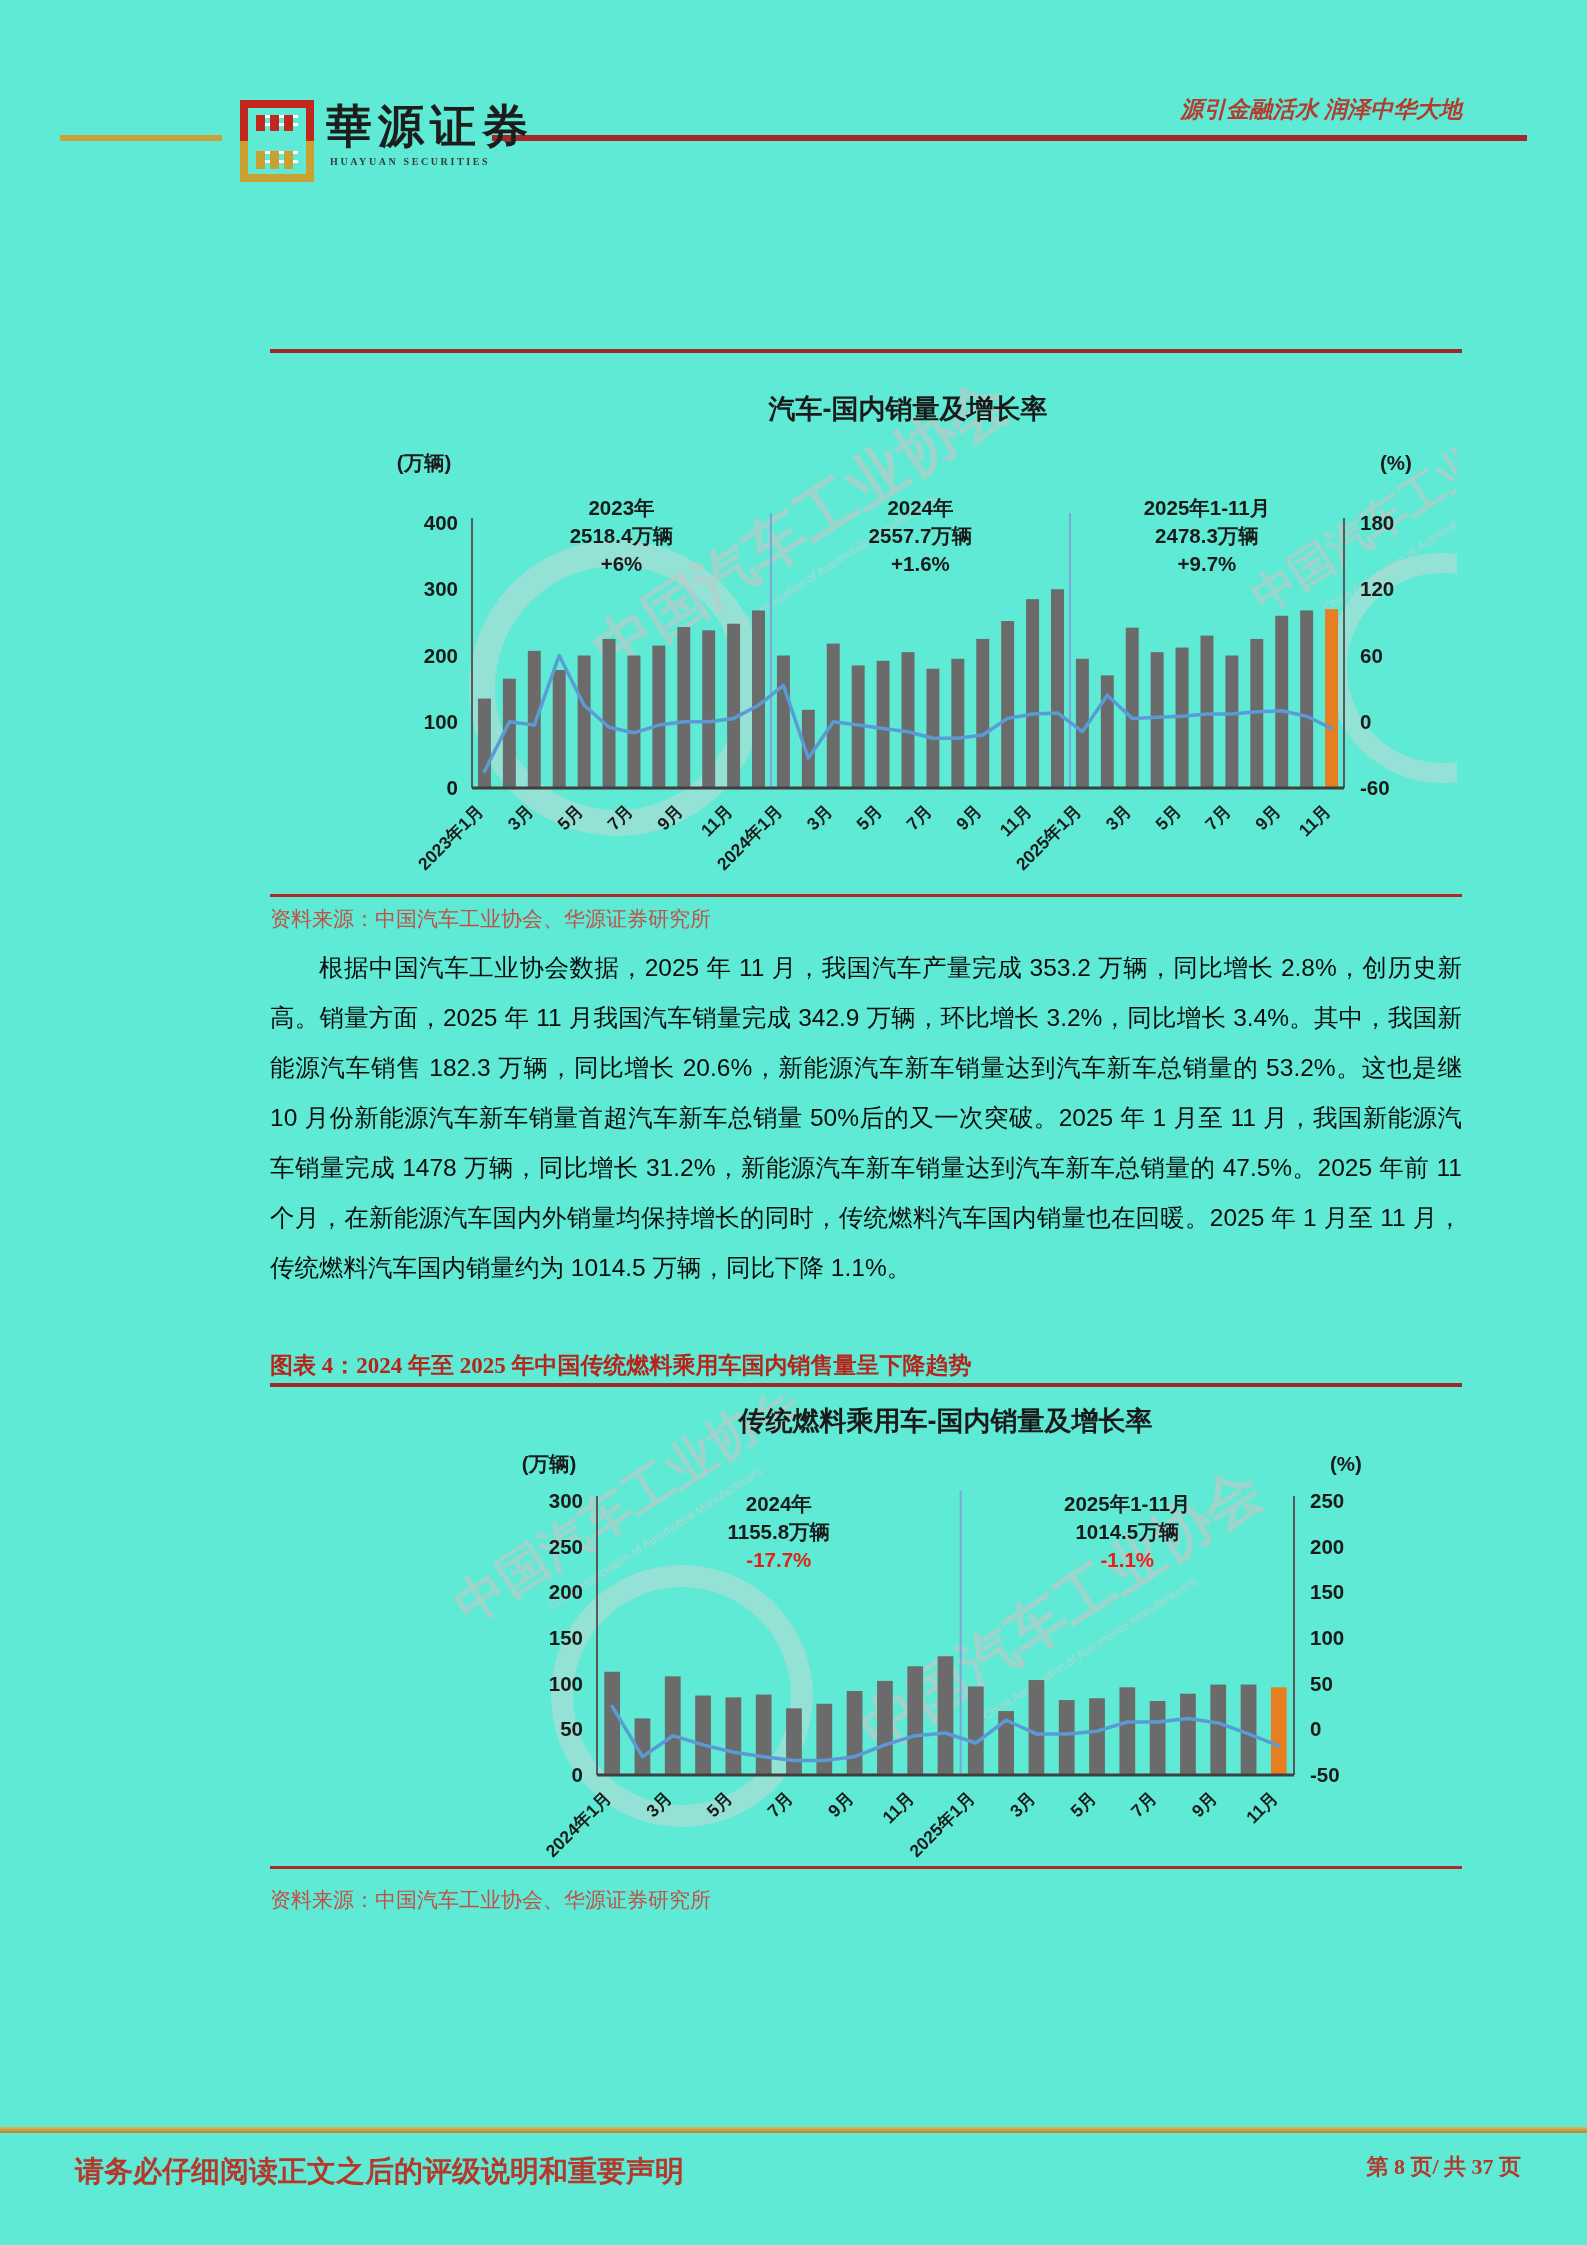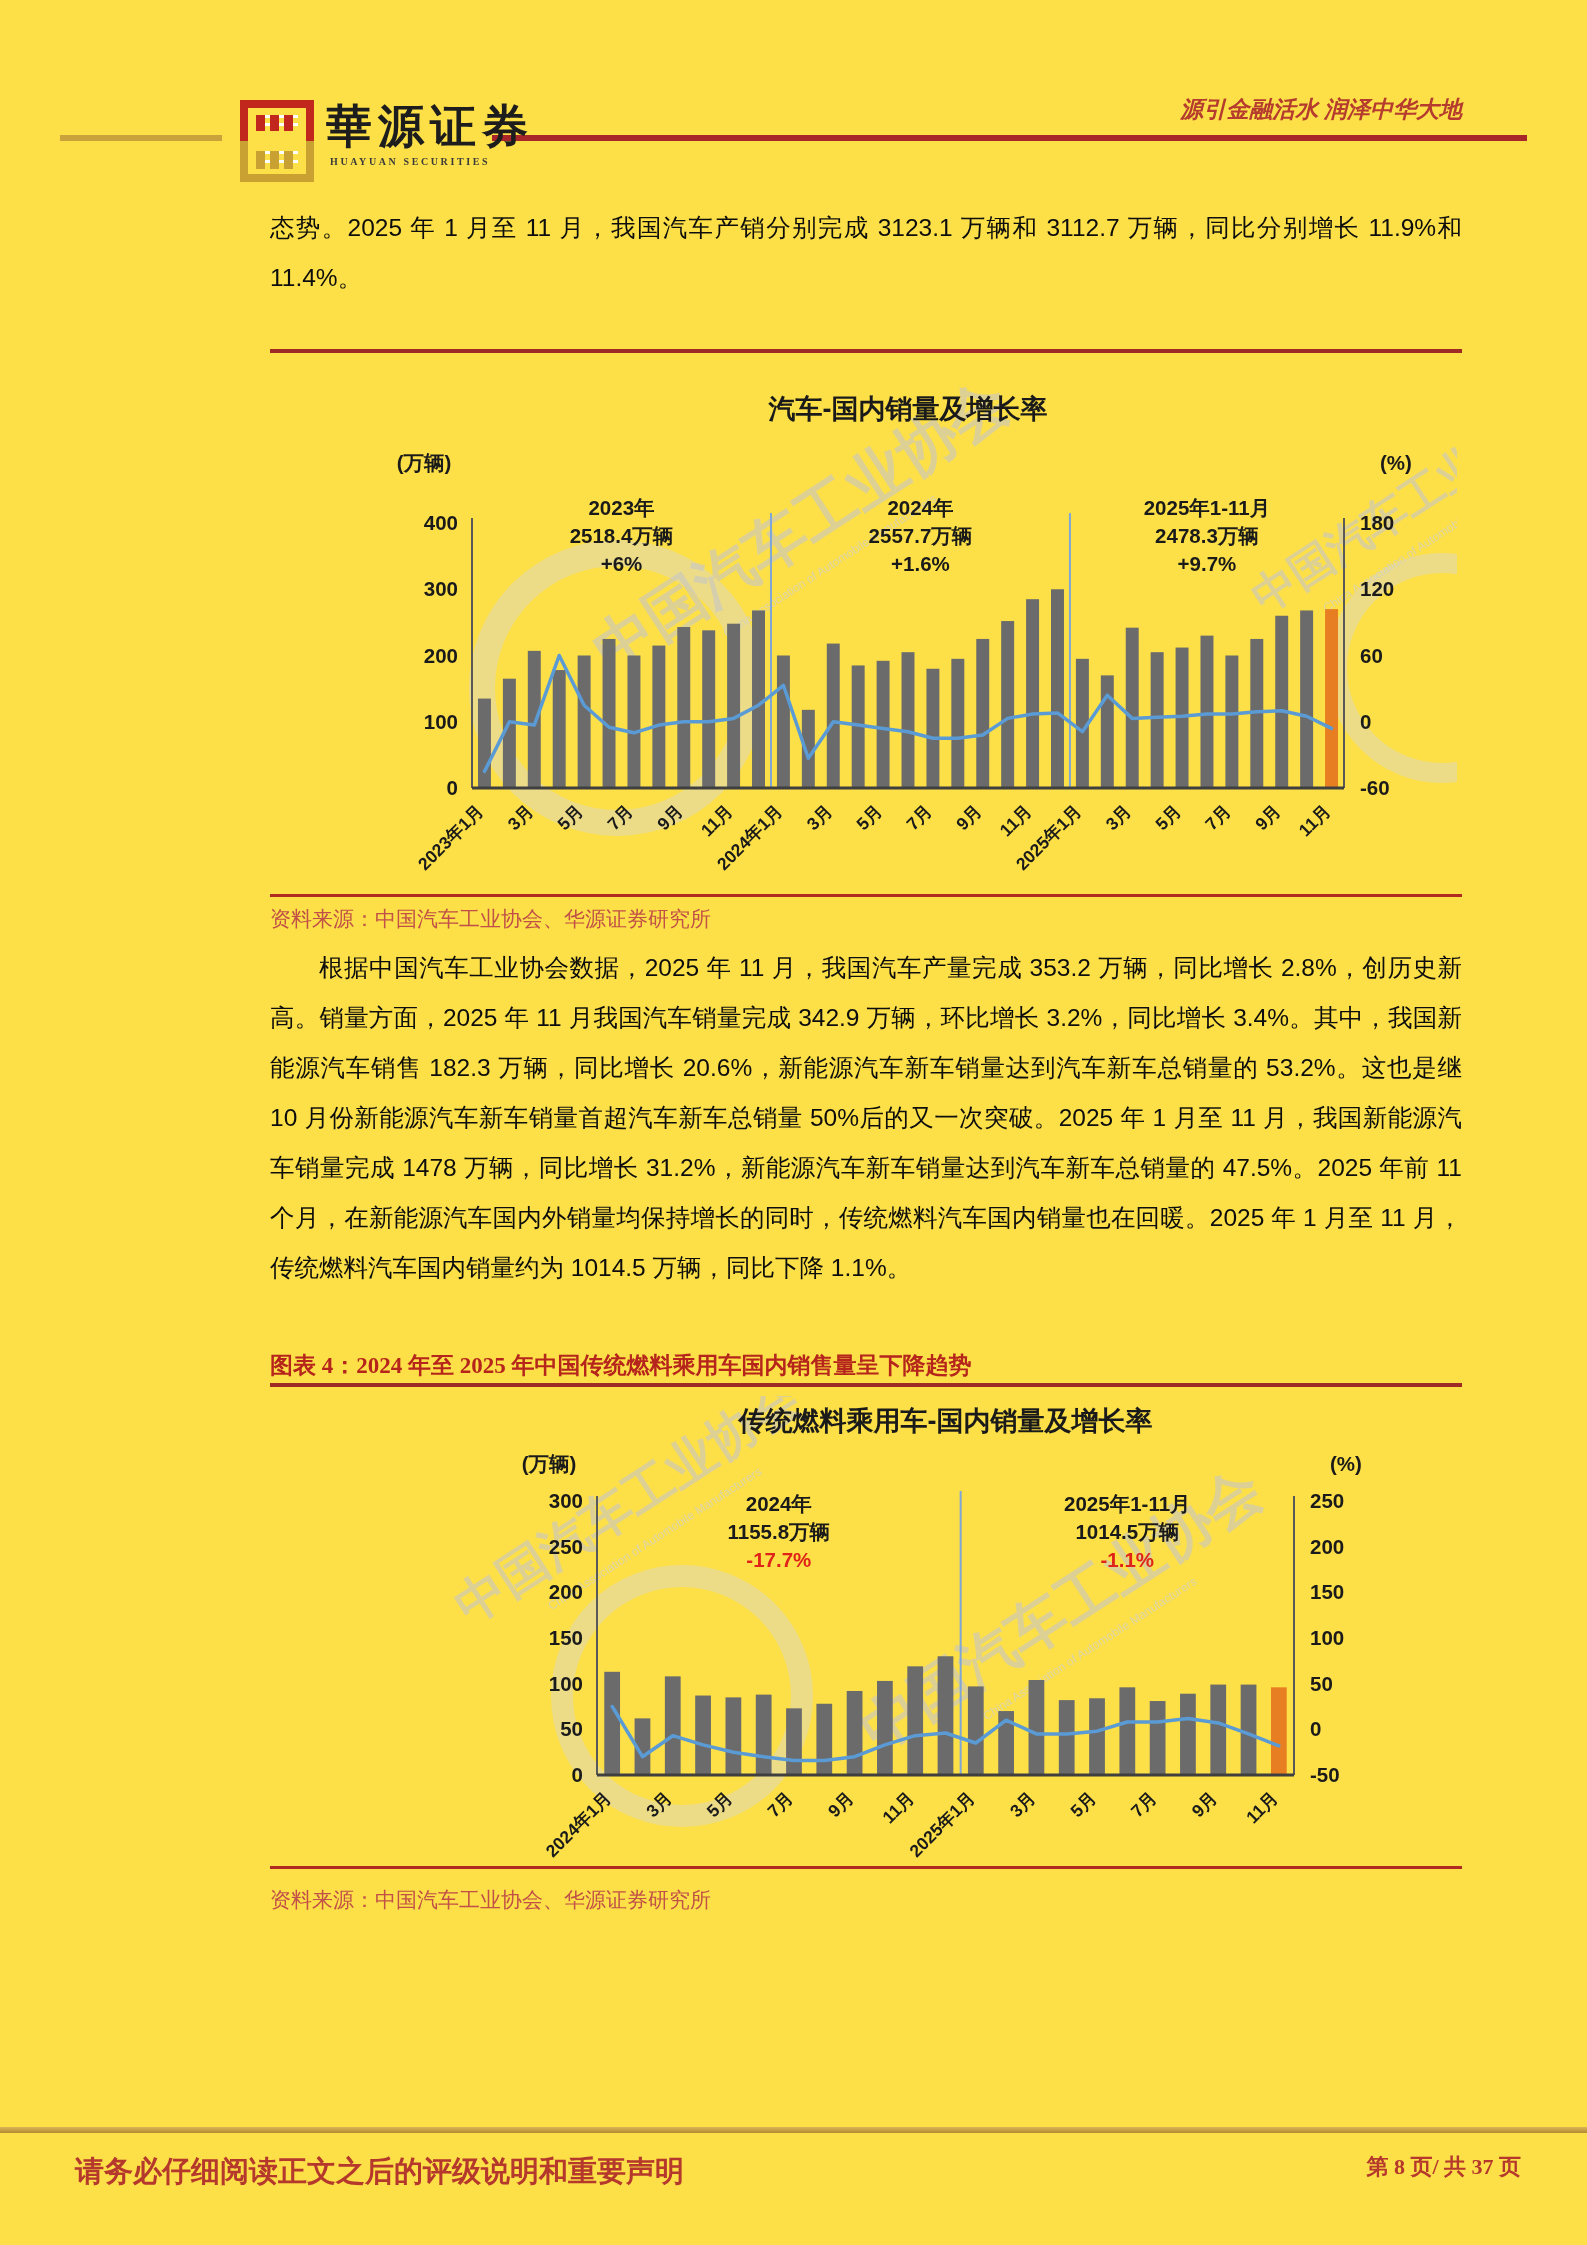--- a/index.html
+++ b/index.html
@@ -1,17 +1,17 @@
 <!DOCTYPE html>
 <html><head>
 <meta charset="utf-8">
 <style>
   html,body{margin:0;padding:0;background:#e8e8e8;}
   .page{
-    position:relative; width:1587px; height:2245px; background:#fde047;
+    position:relative; width:1587px; height:2245px; background:#5eead4;
     margin:0 auto; overflow:hidden;
     font-family:"Liberation Sans", sans-serif; color:#111;
   }
   
   .rule-gold{position:absolute;left:60px;top:135px;width:162px;height:6px;background:#C9A23C;}
   .rule-red{position:absolute;left:492px;top:135px;width:1035px;height:6px;background:#A6262A;}
   .seal{position:absolute;left:240px;top:100px;width:74px;height:82px;}
   .seal-top{position:absolute;left:0;right:0;top:0;height:41px;border:8px solid #C1271D;border-bottom:none;box-sizing:border-box;}
   .seal-bottom{position:absolute;left:0;right:0;bottom:0;height:41px;border:8px solid #C9A032;border-top:none;box-sizing:border-box;}
   .seal-glyph-a{position:absolute;left:16px;right:16px;top:15px;height:16px;
@@ -71,21 +71,20 @@
   <div class="seal">
     <div class="seal-top"></div>
     <div class="seal-bottom"></div>
     <div class="seal-glyph-a"></div>
     <div class="seal-glyph-b"></div>
   </div>
   <div class="brand-cn">華源证券</div>
   <div class="brand-en">HUAYUAN SECURITIES</div>
   <div class="tagline">源引金融活水 润泽中华大地</div>
 
-  <div class="para" id="p1">态势。2025 年 1 月至 11 月，我国汽车产销分别完成 3123.1 万辆和 3112.7 万辆，同比分别增长 11.9%和 11.4%。</div>
 
   <div class="cap-rule" id="cap3-rule"></div>
   <div class="chart-wrap" id="chart1-wrap">
     <svg width="1075" height="532">
         <circle cx="235" cy="330" r="135" fill="none" stroke="#d6d6d6" stroke-width="26" opacity="0.45"></circle>
         <circle cx="1060" cy="310" r="105" fill="none" stroke="#d6d6d6" stroke-width="20" opacity="0.45"></circle>
         <text transform="translate(430,185) rotate(-33)" font-size="60" font-weight="bold" fill="#c7c7c7" opacity="0.6" text-anchor="middle">中国汽车工业协会</text>
         <text transform="translate(450,211) rotate(-33)" font-size="12" fill="#cfcfcf" opacity="0.7" text-anchor="middle">China Association of Automobile Manufacturers</text>
         <text transform="translate(1030,160) rotate(-33)" font-size="44" font-weight="bold" fill="#c7c7c7" opacity="0.6" text-anchor="middle">中国汽车工业协会</text>
         <text transform="translate(1050,186) rotate(-33)" font-size="12" fill="#cfcfcf" opacity="0.7" text-anchor="middle">China Association of Automobile Manufacturers</text>

